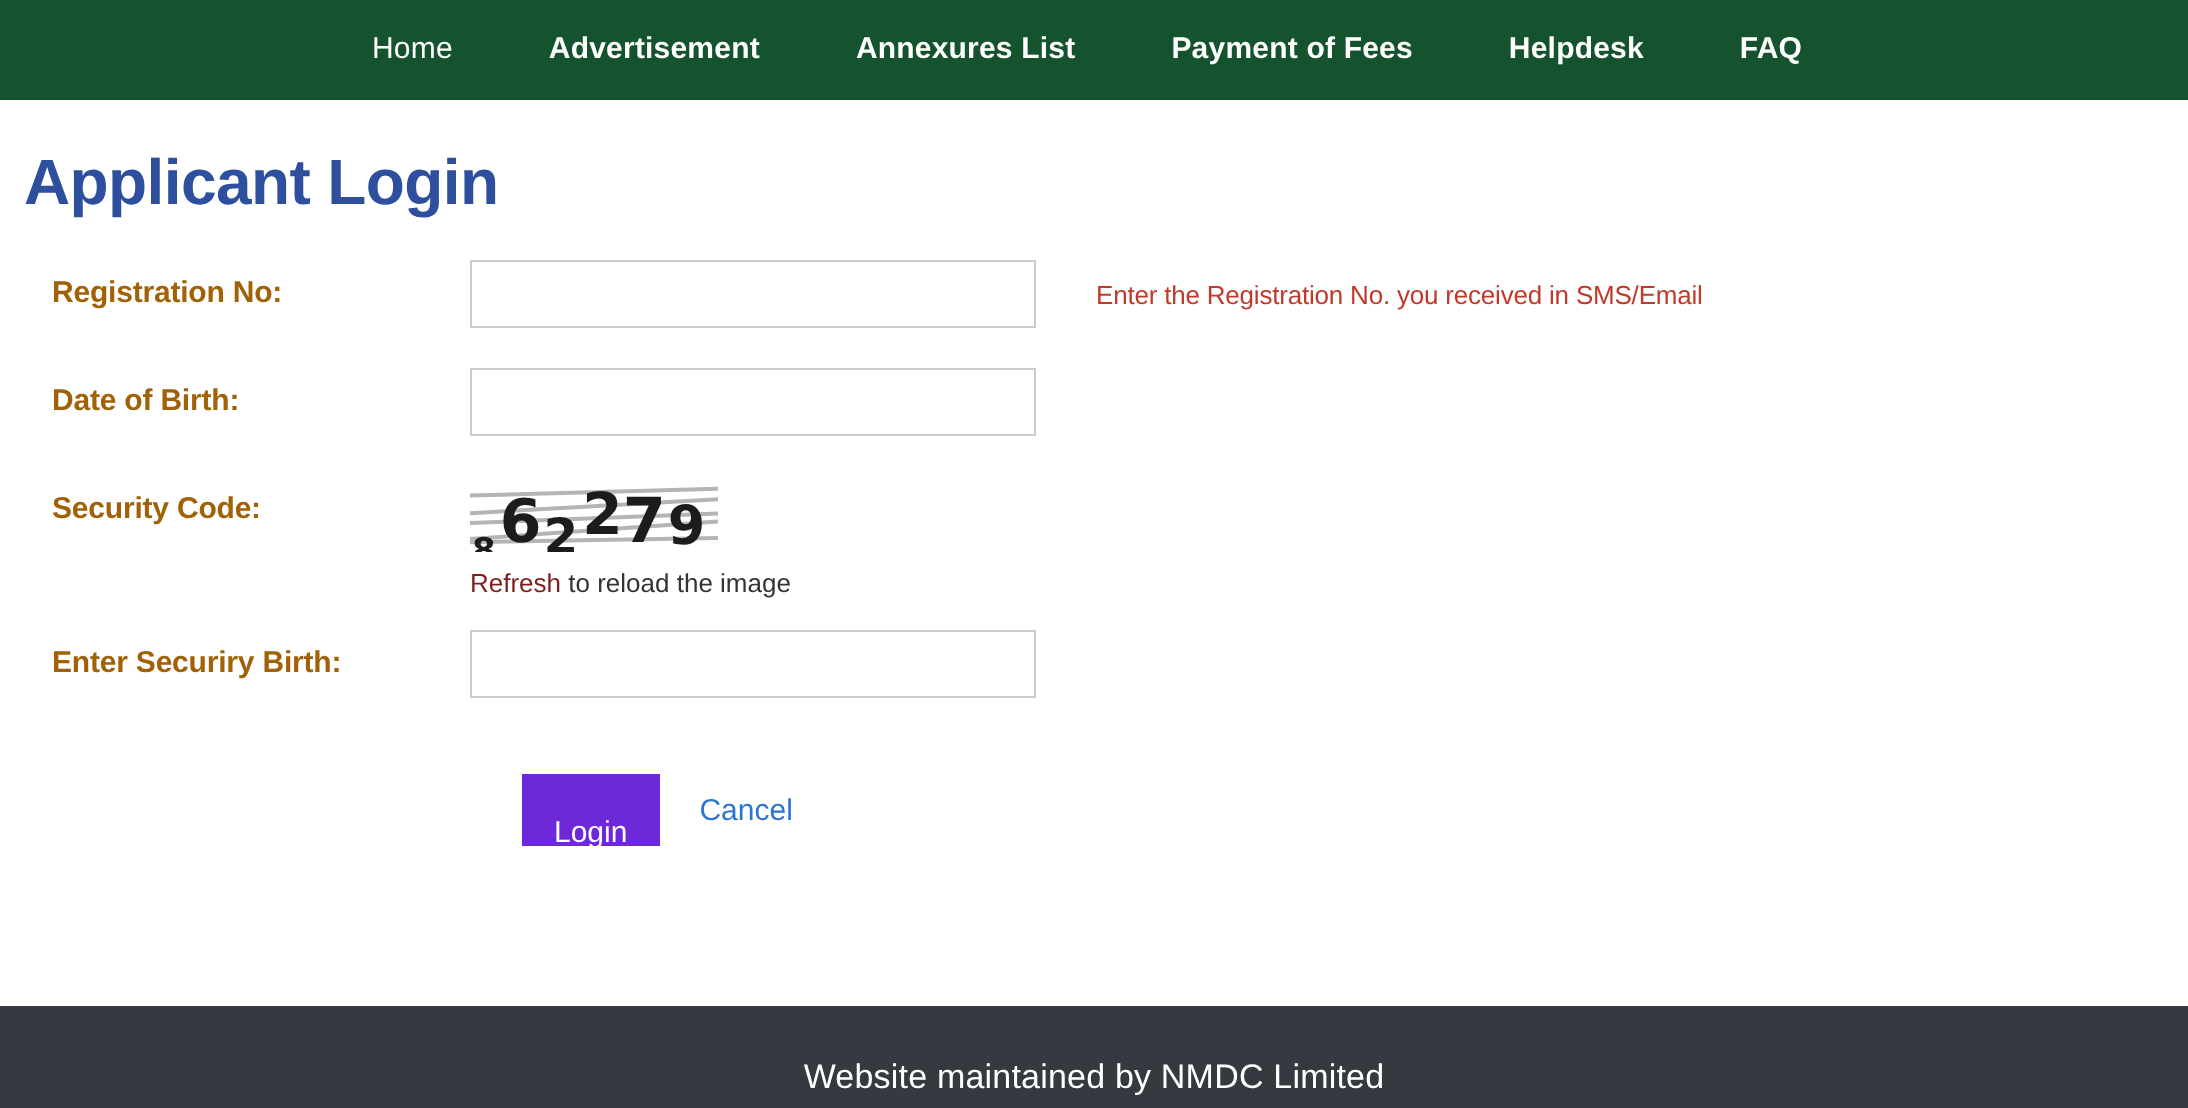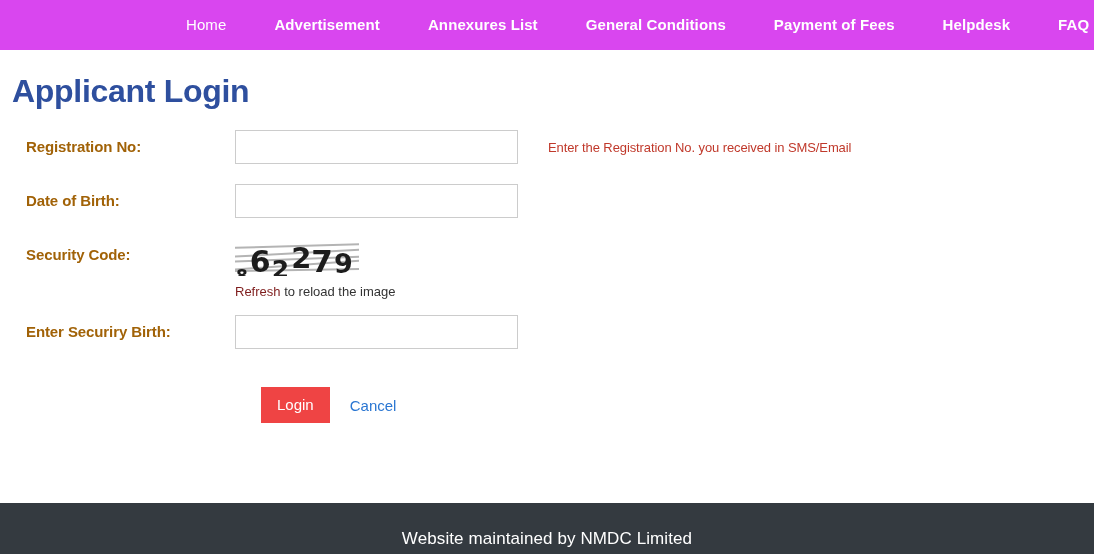--- a/index.html
+++ b/index.html
@@ -14,21 +14,21 @@
     background: #ffffff;
     font-family: "Liberation Sans", sans-serif;
     color: #333333;
     overflow: hidden;
     position: relative;
   }
 
   
   .navbar {
     height: 50px;
-    background: #d946ef;
+    background: #14532d;
     display: flex;
     align-items: center;
     justify-content: flex-start;
     padding-left: 186px;
     width: 100%;
   }
   .nav-item {
     color: #ffffff;
     font-size: 15px;
     font-weight: 400;
@@ -160,27 +160,27 @@
   }
 
   
   .button-row {
     display: flex;
     align-items: center;
     padding-left: 235px;
     margin-top: 38px;
   }
   .btn-login {
-    background: #ef4444;
+    background: #6d28d9;
     color: #ffffff;
     border: none;
     font-family: "Liberation Sans", sans-serif;
     font-size: 15px;
     font-weight: 400;
-    padding: 0 16px;
+    padding: 12px 16px;
     height: 36px;
     min-width: 64px;
     cursor: pointer;
     border-radius: 0;
     line-height: 36px;
   }
   .btn-cancel {
     color: #2a76d2;
     font-size: 15px;
     margin-left: 20px;
@@ -208,21 +208,20 @@
     margin-top: 20px;
   }
 </style>
 </head>
 <body>
 
 <div class="navbar">
   <a class="nav-item">Home</a>
   <a class="nav-item">Advertisement</a>
   <a class="nav-item">Annexures List</a>
-  <a class="nav-item">General Conditions</a>
   <a class="nav-item">Payment of Fees</a>
   <a class="nav-item">Helpdesk</a>
   <a class="nav-item">FAQ</a>
 </div>
 
 <div class="main">
 
   <h1 class="page-title">Applicant Login</h1>
 
   <div class="form">

